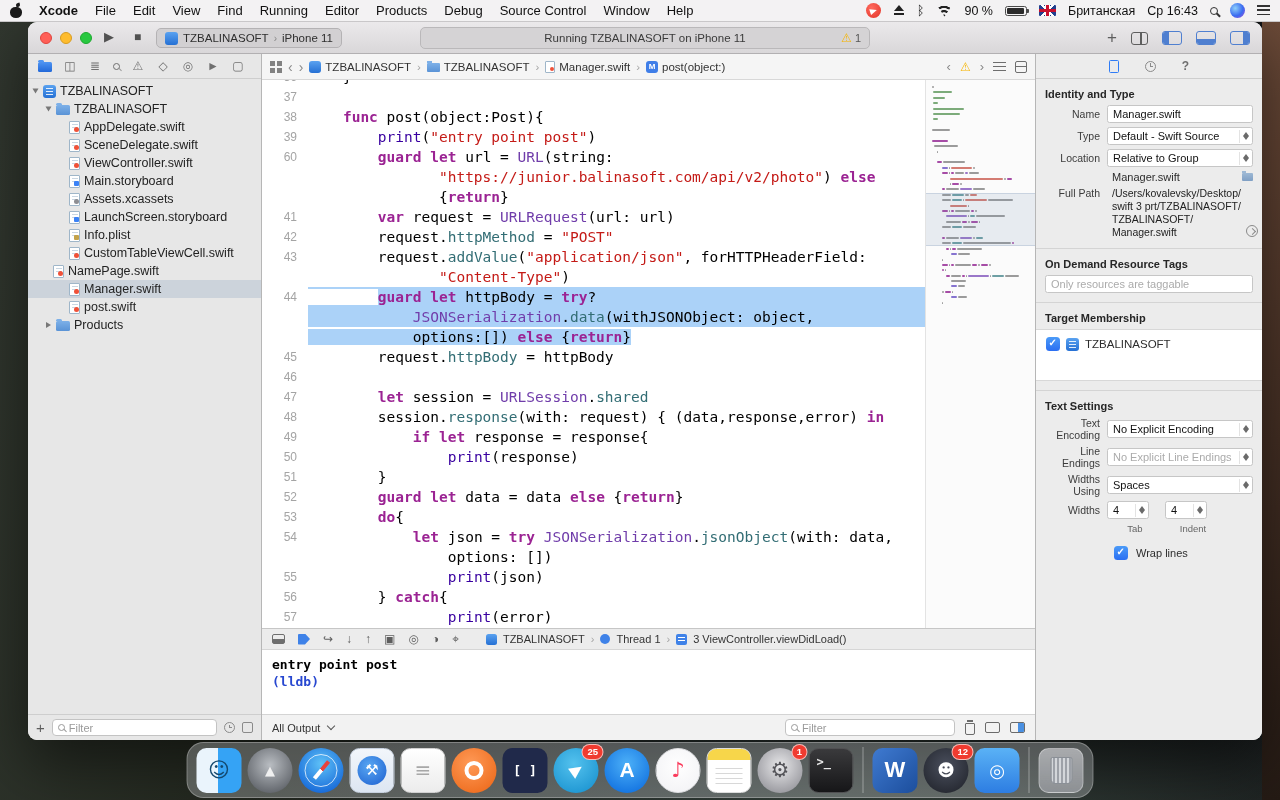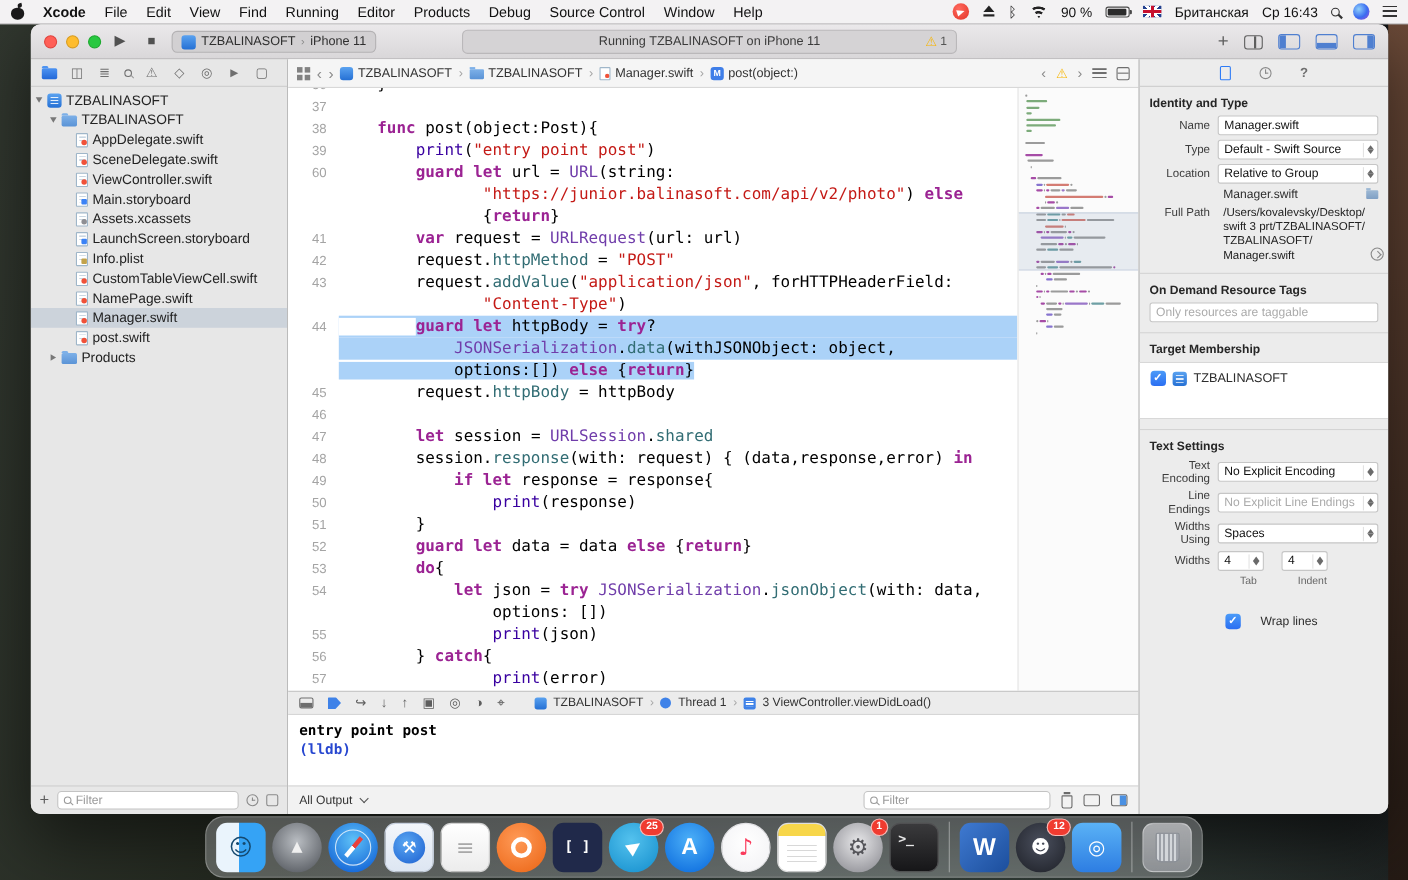--- a/index.html
+++ b/index.html
@@ -183,21 +183,21 @@
   .foldmini{width:11px;height:8px;background:linear-gradient(#9db8d4,#7f9fc4);border-radius:1px;position:relative;flex:none;margin-left:4px}
   .foldmini::before{content:"";position:absolute;top:-2px;left:0;width:4px;height:2px;background:#9db8d4}
   .isep{height:1px;background:#d4d4d4;margin:9px 0 0}
   .twbox{background:#fff;border-top:1px solid #d8d8d8;border-bottom:1px solid #d8d8d8;padding:7px 10px;margin-top:4px;min-height:52px}
   .cb{width:14px;height:14px;border-radius:3.5px;background:linear-gradient(#4b9bf8,#2a6ef2);position:relative;flex:none}
   .cb::after{content:"✓";position:absolute;left:2.5px;top:0px;color:#fff;font-size:10px;font-weight:bold}
   .trowi{display:flex;align-items:center;gap:6px;font-size:11.5px}
   .wbox{width:42px;flex:none;position:relative;margin-right:16px}
   .wsubrow{display:flex;margin:1px 9px 0 78px;gap:16px}
   .wsub{width:42px;text-align:center;font-size:9.5px;color:#666}
-  .wrapline{display:flex;align-items:center;gap:18px;margin:24px 9px 0 78px}
+  .wrapline{display:flex;align-items:center;gap:8px;margin:12px 9px 0 78px}
   
   .dock{position:absolute;left:50%;transform:translateX(-50%);bottom:2px;height:56px;display:flex;align-items:center;gap:6px;padding:4px 9px;background:rgba(225,228,232,.30);border:1px solid rgba(255,255,255,.28);border-radius:17px;z-index:40}
   .dicon{width:45px;height:45px;border-radius:10px;position:relative;flex:none;display:flex;align-items:center;justify-content:center;font-family:"DejaVu Sans",sans-serif}
   .dsep{width:1px;height:46px;background:rgba(255,255,255,.38);margin:0 3px;flex:none}
   .dbadge{position:absolute;top:-4px;right:-5px;background:#f03b30;color:#fff;font:bold 9.5px "Liberation Sans",sans-serif;padding:1.5px 4.5px;border-radius:9px;border:1px solid rgba(255,255,255,.65);z-index:2}
   [data-app=finder]{background:linear-gradient(90deg,#eaf4fc 0 47%,#35a3f5 47%)}
   [data-app=finder]::after{content:"☺";color:#14486e;font-size:21px}
   [data-app=launchpad]{background:radial-gradient(circle at 50% 38%,#b9bdc2,#63676d 78%);border-radius:50%}
   [data-app=launchpad]::after{content:"▲";color:#f0f0f0;font-size:13px}
   [data-app=safari]{background:radial-gradient(circle at 50% 35%,#5ec1f7,#1668d8 82%);border-radius:50%}
@@ -358,21 +358,21 @@
         <div class="trow" style="padding-left: 30px;">
           <span class="tri hid"></span>
           <span class="ic-doc pl"></span>
           <span class="tlabel">Info.plist</span>
         </div>
         <div class="trow" style="padding-left: 30px;">
           <span class="tri hid"></span>
           <span class="ic-doc swift"></span>
           <span class="tlabel">CustomTableViewCell.swift</span>
         </div>
-        <div class="trow" style="padding-left: 30px;">
+        <div class="trow" style="padding-left: 14px;">
           <span class="tri hid"></span>
           <span class="ic-doc swift"></span>
           <span class="tlabel">NamePage.swift</span>
         </div>
         <div class="trow sel" style="padding-left: 30px;">
           <span class="tri hid"></span>
           <span class="ic-doc swift"></span>
           <span class="tlabel">Manager.swift</span>
         </div>
         <div class="trow" style="padding-left: 30px;">

